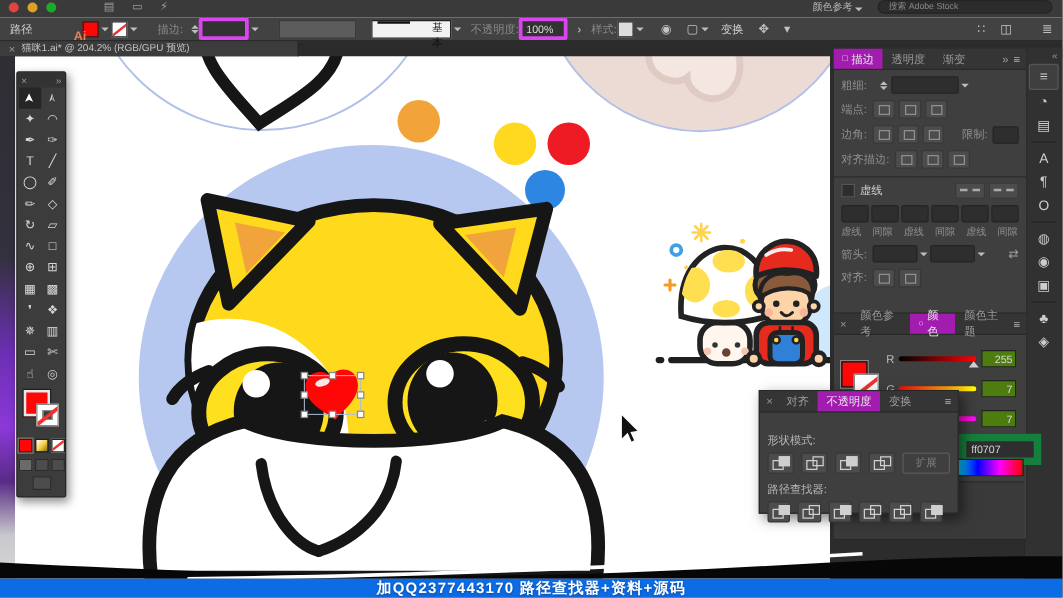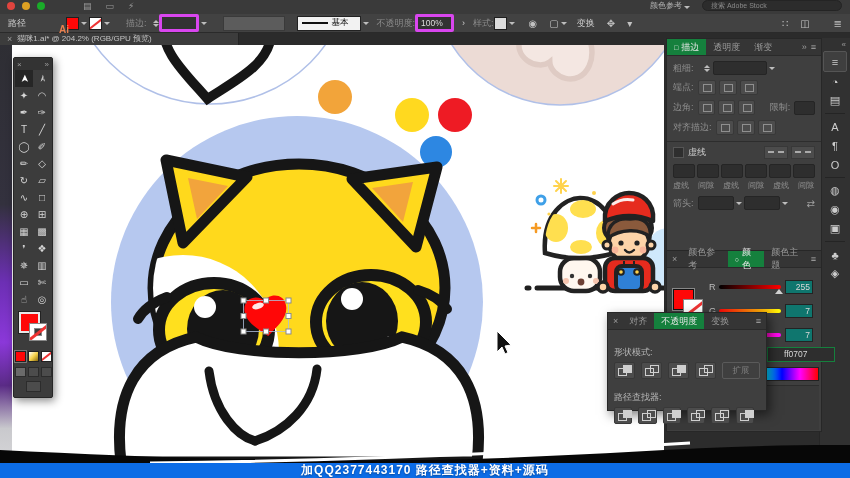--- a/index.html
+++ b/index.html
@@ -24,22 +24,22 @@
   .sw.none{background:#fff;position:relative;overflow:hidden;}
   .sw.none::after{content:"";position:absolute;left:-2px;top:4px;width:18px;height:2px;background:#e33;transform:rotate(-38deg);}
   .chev{display:inline-block;width:0;height:0;border-left:3px solid transparent;border-right:3px solid transparent;
         border-top:3px solid #bdbdbd;margin:0 2px 0 2px;vertical-align:middle;}
   .stepper{display:inline-flex;flex-direction:column;margin-left:6px;vertical-align:middle;}
   .stepper i{width:0;height:0;border-left:3px solid transparent;border-right:3px solid transparent;}
   .stepper .up{border-bottom:3px solid #bdbdbd;margin-bottom:1px;}
   .stepper .dn{border-top:3px solid #bdbdbd;}
   .fldc{display:inline-block;background:#323232;border:3px solid #d946ef;border-radius:2px;height:12px;vertical-align:middle;}
   .brushprev{width:60px;height:13px;background:#5c5c5c;border:1px solid #3a3a3a;margin-left:14px;}
-  .profile{width:62px;height:13px;background:#f2f2f2;border:1px solid #222;margin-left:12px;display:flex;align-items:center;
-           color:#111;font-size:8.5px;}
+  .profile{width:62px;height:13px;background:#f2f2f2;border:1px solid #222;margin-left:12px;display:flex;align-items:flex-start;
+           color:#111;font-size:8.5px;gap:14px;}
   .profile .ln{flex:0 0 26px;height:2px;background:#111;margin:0 4px 0 4px;}
   .cb-ico{color:#c2c2c2;font-size:10px;margin-left:12px;}
   .docbar{left:0;top:32px;width:850px;height:13px;background:#2b2b2b;z-index:20;}
   .doctab{position:absolute;left:0;top:0;height:13px;width:238px;background:#3c3c3c;border-right:1px solid #242424;
           display:flex;align-items:center;font-size:8px;color:#c4c4c4;}
   .doctab .x{color:#9a9a9a;margin:0 5px 0 7px;font-size:9px;}
   
   .wallstrip{left:0;top:32px;width:12px;height:431px;background:linear-gradient(180deg,#2e2e33 0%,#33313e 40%,#6c2fb4 58%,#8b38d9 72%,#5a2b86 82%,#c9c9cd 92%,#d6d6d8 100%);z-index:4;}
   
   .toolbar{left:13px;top:57px;width:38px;background:#3c3c3c;border:1px solid #262626;border-radius:2px;
@@ -68,21 +68,21 @@
   .rightdock{left:664px;top:38px;width:186px;height:425px;background:#2c2c2c;z-index:22;}
   .iconstrip{position:absolute;right:0;top:0;width:30px;height:100%;background:#313131;border-left:1px solid #262626;
              display:flex;flex-direction:column;align-items:center;color:#cdcdcd;}
   .iconstrip .col{font-size:8px;color:#9a9a9a;margin:2px 0 2px 0;align-self:flex-end;padding-right:4px;}
   .dockico{width:22px;height:19px;display:flex;align-items:center;justify-content:center;font-size:11px;cursor:pointer;}
   .dockico.boxed{background:#3f3f3f;border:1px solid #555;border-radius:2px;}
   .dockdiv{width:20px;height:1px;background:#242424;margin:3px 0;}
   .panel{position:absolute;background:#3f3f3f;border:1px solid #272727;color:#8f8f8f;font-size:9px;}
   .ptabs{height:16px;background:#353535;display:flex;align-items:center;border-bottom:1px solid #2a2a2a;}
   .ptab{padding:0 7px;height:16px;display:flex;align-items:center;color:#9a9a9a;cursor:pointer;}
-  .ptab.active{background:#15803d;color:#e8e8e8;}
+  .ptab.active{background:#a21caf;color:#e8e8e8;}
   .ptabs .spacer{flex:1;}
   .ptabs .pmenu{color:#b0b0b0;margin-right:5px;font-size:9px;}
   .ptabs .pcoll{color:#9a9a9a;margin-right:4px;font-size:9px;}
   .prow{display:flex;align-items:center;padding:0 6px;margin-top:5px;}
   .prow .lab{margin-right:4px;white-space:nowrap;}
   .pbtn{width:16px;height:13px;background:#4c4c4c;border:1px solid #383838;border-radius:2px;margin-right:3px;position:relative;}
   .pbtn::after{content:"";position:absolute;left:4px;top:3px;width:7px;height:6px;border:1px solid #8f8f8f;}
   .fld{background:#2e2e2e;border:1px solid #252525;border-radius:2px;height:12px;}
   .dashbox{width:22px;height:11px;background:#4c4c4c;border:1px solid #383838;margin-left:3px;position:relative;}
   .dashbox::after{content:"";position:absolute;left:3px;top:4px;right:3px;border-top:2px dashed #aaa;}
@@ -90,22 +90,22 @@
   .swap{color:#9f9f9f;font-size:10px;margin-left:auto;}
   
   .cp-swatches{position:absolute;left:6px;top:34px;width:34px;height:36px;}
   .cp-fill{position:absolute;left:0;top:4px;width:19px;height:19px;background:#ff0707;border:1px solid #111;box-shadow:0 0 0 1px #888;}
   .cp-stroke{position:absolute;left:10px;top:14px;width:18px;height:18px;background:#fff;border:1px solid #888;overflow:hidden;}
   .cp-stroke::after{content:"";position:absolute;left:-3px;top:7px;width:28px;height:3px;background:#e33;transform:rotate(-38deg);}
   .chanrow{position:absolute;left:42px;width:106px;height:16px;display:flex;align-items:center;}
   .chan-lab{width:10px;color:#bdbdbd;}
   .track{position:relative;width:62px;height:4px;border-radius:2px;margin-right:4px;}
   .track .hndl{position:absolute;top:4px;width:0;height:0;border-left:4px solid transparent;border-right:4px solid transparent;border-bottom:5px solid #cfcfcf;}
-  .chan-val{width:24px;height:12px;background:#0f766e;border:1px solid #232323;color:#d8d8d8;font-size:8.5px;text-align:right;padding-right:2px;line-height:12px;}
-  .hexfld{position:absolute;left:100px;top:96px;width:50px;height:13px;background:#2e2e2e;border:1px solid #15803d;color:#d6d6d6;font-size:8.5px;line-height:13px;padding-left:16px;}
+  .chan-val{width:24px;height:12px;background:#4d7c0f;border:1px solid #232323;color:#d8d8d8;font-size:8.5px;text-align:right;padding-right:2px;line-height:12px;}
+  .hexfld{position:absolute;left:100px;top:96px;width:50px;height:13px;background:#2e2e2e;border:6px solid #15803d;color:#d6d6d6;font-size:8.5px;line-height:13px;padding-left:4px;}
   .spectrum{position:absolute;left:42px;top:116px;width:108px;height:12px;border:1px solid #222;
             background:linear-gradient(to right,#f00,#ff0,#0f0,#0ff,#00f,#f0f,#f00);}
   .cp-bottom{position:absolute;left:0px;top:134px;width:152px;height:44px;background:#3a3a3a;border-top:1px solid #2d2d2d;}
   
   .pf{left:607px;top:312px;width:158px;height:97px;z-index:35;box-shadow:3px 4px 10px rgba(0,0,0,.5);}
   .pfi{width:19px;height:15px;background:#4c4c4c;border:1px solid #383838;border-radius:2px;margin-right:6px;position:relative;}
   .pfi::before{content:"";position:absolute;left:3px;top:5px;width:7px;height:6px;border:1px solid #cfcfcf;}
   .pfi::after{content:"";position:absolute;left:8px;top:2px;width:7px;height:6px;background:#cfcfcf;border:1px solid #cfcfcf;}
   .pfi.outline::after{background:transparent;}
   .expand{margin-left:auto;width:36px;height:15px;border:1px solid #5a5a5a;border-radius:2px;color:#7f7f7f;
@@ -507,20 +507,25 @@
         <span>间隙</span>
       </div>
       <div class="prow">
         <span class="lab">箭头:</span>
         <span class="fld" style="width:34px"></span>
           <span class="chev"></span>
         <span class="fld" style="width:34px"></span>
           <span class="chev"></span>
         <span class="swap">⇄</span>
       </div>
+      <div class="prow">
+        <span class="lab">对齐:</span>
+        <span class="pbtn"></span>
+        <span class="pbtn"></span>
+      </div>
     </div>
 
     <div class="panel" style="left:2px;top:212px;width:154px;height:180px;">
       <div class="ptabs">
         <span class="panel-close">×</span>
         <div class="ptab">颜色参考</div>
         <div class="ptab active">
           <span style="margin-right:3px;font-size:7px">○</span>
           <span>颜色</span>
         </div>
@@ -571,21 +576,21 @@
     <div class="prow" style="margin-top:16px">
       <span style="color:#b5b5b5">形状模式:</span>
     </div>
     <div class="prow" style="margin-top:3px">
       <span class="pfi"></span>
       <span class="pfi outline"></span>
       <span class="pfi"></span>
       <span class="pfi outline"></span>
       <span class="expand">扩展</span>
     </div>
-    <div class="prow" style="margin-top:12px">
+    <div class="prow" style="margin-top:6px">
       <span style="color:#b5b5b5">路径查找器:</span>
     </div>
     <div class="prow" style="margin-top:3px">
       <span class="pfi"></span>
       <span class="pfi outline"></span>
       <span class="pfi"></span>
       <span class="pfi outline"></span>
       <span class="pfi outline"></span>
       <span class="pfi"></span>
     </div>

